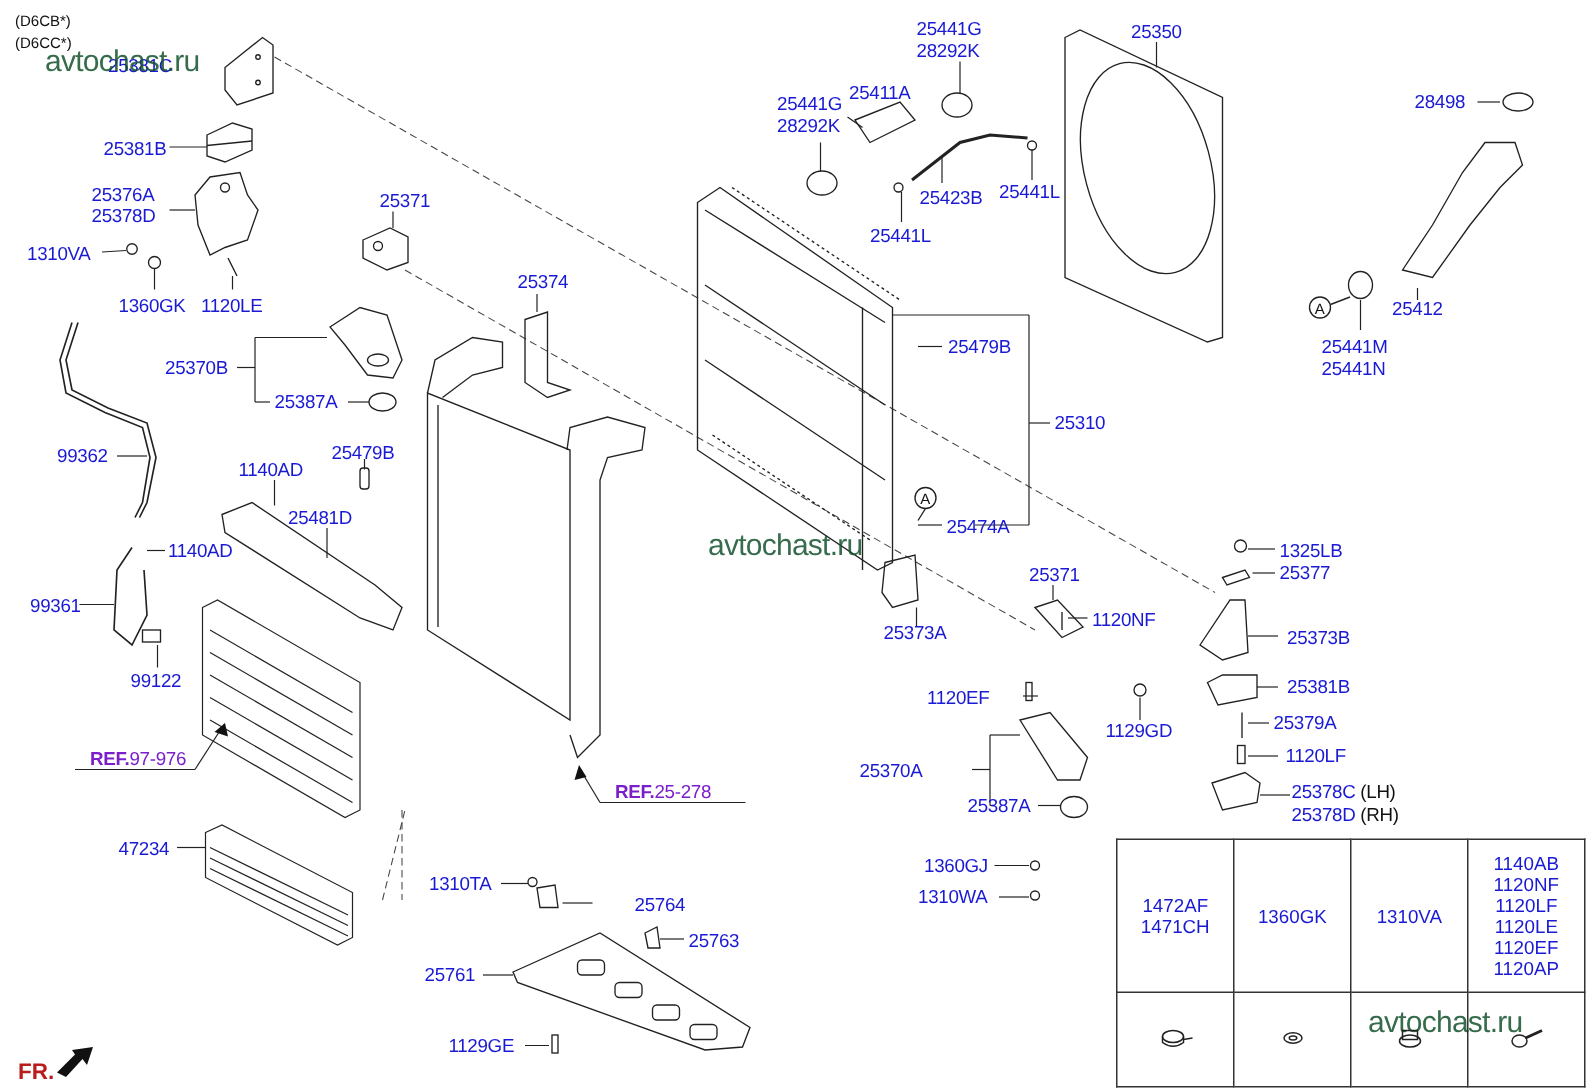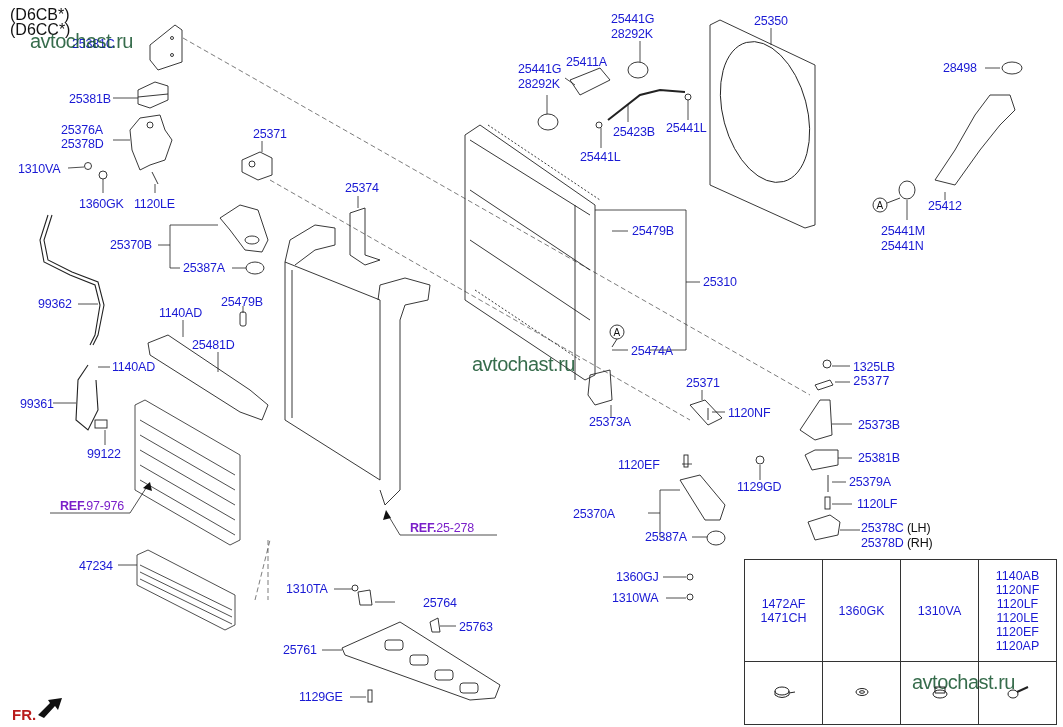--- a/index.html
+++ b/index.html
@@ -5,21 +5,21 @@
   html, body { margin: 0; padding: 0; background: #ffffff; }
   body { width: 1063px; height: 727px; position: relative; overflow: hidden;
          font-family: "Liberation Sans", sans-serif; }
   #diagram { position: absolute; left: 0; top: 0; width: 1063px; height: 727px; }
   .lbl { position: absolute; font-size: 12.5px; color: #1a1ad4; white-space: nowrap; line-height: 14px; letter-spacing: -0.2px; }
   .blk { color: #111; }
   .ref { color: #7a1fc9; }
   .ref b { font-weight: bold; }
   .wm { position: absolute; font-size: 20px; color: #14532d; opacity: 0.85; white-space: nowrap; letter-spacing: -0.5px; }
   .fr { position: absolute; font-size: 15px; color: #b91c1c; font-weight: bold; }
-  .variant { position: absolute; font-size: 16px; color: #111; line-height: 14px; }
+  .variant { position: absolute; font-size: 10px; color: #111; line-height: 14px; }
   .tbl { position: absolute; left: 744px; top: 559px; width: 313px; height: 164px; border-collapse: collapse; }
   .tbl td { border: 1px solid #333; text-align: center; vertical-align: middle; color: #1a1ad4;
             font-size: 12.5px; line-height: 14px; padding: 0; }
   .tbl tr.top td { height: 101px; }
   .tbl tr.bot td { height: 62px; }
   .tbl td div { white-space: nowrap; }
 </style>
 </head>
 <body>
 
@@ -286,21 +286,21 @@
 <div class="lbl" style="left:589px;top:415px;">25373A</div>
 <div class="lbl" style="left:686px;top:376px;">25371</div>
 <div class="lbl" style="left:728px;top:406px;">1120NF</div>
 <div class="lbl" style="left:618px;top:458px;">1120EF</div>
 <div class="lbl" style="left:737px;top:480px;">1129GD</div>
 <div class="lbl" style="left:573px;top:507px;">25370A</div>
 <div class="lbl" style="left:645px;top:530px;">25387A</div>
 <div class="lbl" style="left:616px;top:570px;">1360GJ</div>
 <div class="lbl" style="left:612px;top:591px;">1310WA</div>
 <div class="lbl" style="left:853px;top:360px;">1325LB</div>
-<div class="lbl" style="left:853px;top:375px;font-family:Liberation Mono, monospace;">25377</div>
+<div class="lbl" style="left:853px;top:375px;">25377</div>
 <div class="lbl" style="left:858px;top:418px;">25373B</div>
 <div class="lbl" style="left:858px;top:451px;">25381B</div>
 <div class="lbl" style="left:849px;top:475px;">25379A</div>
 <div class="lbl" style="left:857px;top:497px;">1120LF</div>
 <div class="lbl" style="left:861px;top:521px;"><span>25378C</span> <span class="blk">(LH)</span></div>
 <div class="lbl" style="left:861px;top:536px;"><span>25378D</span> <span class="blk">(RH)</span></div>
 <div class="lbl ref" style="left:410px;top:521px;"><b>REF.</b><span>25-278</span></div>
 <div class="lbl" style="left:286px;top:582px;">1310TA</div>
 <div class="lbl" style="left:398px;top:596px;margin-left:25px;">25764</div>
 <div class="lbl" style="left:459px;top:620px;">25763</div>

